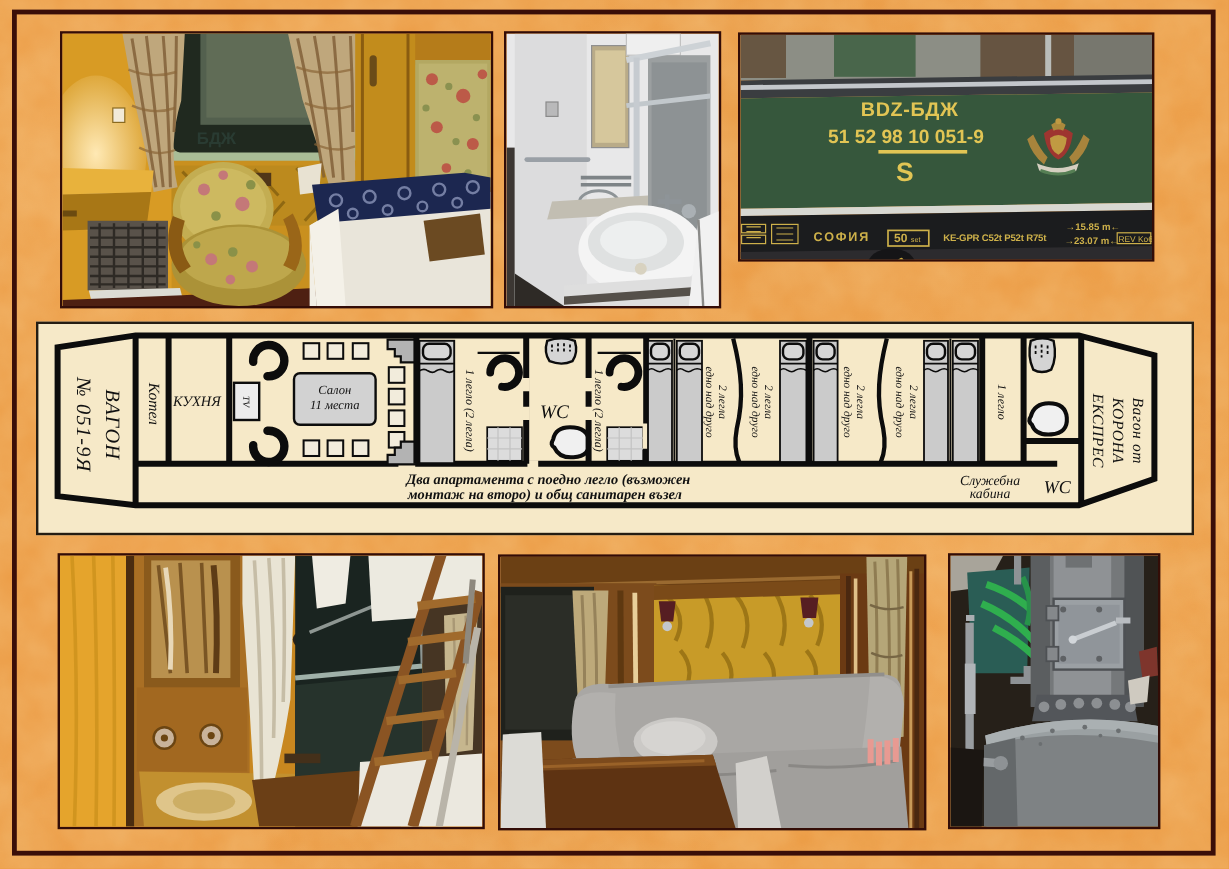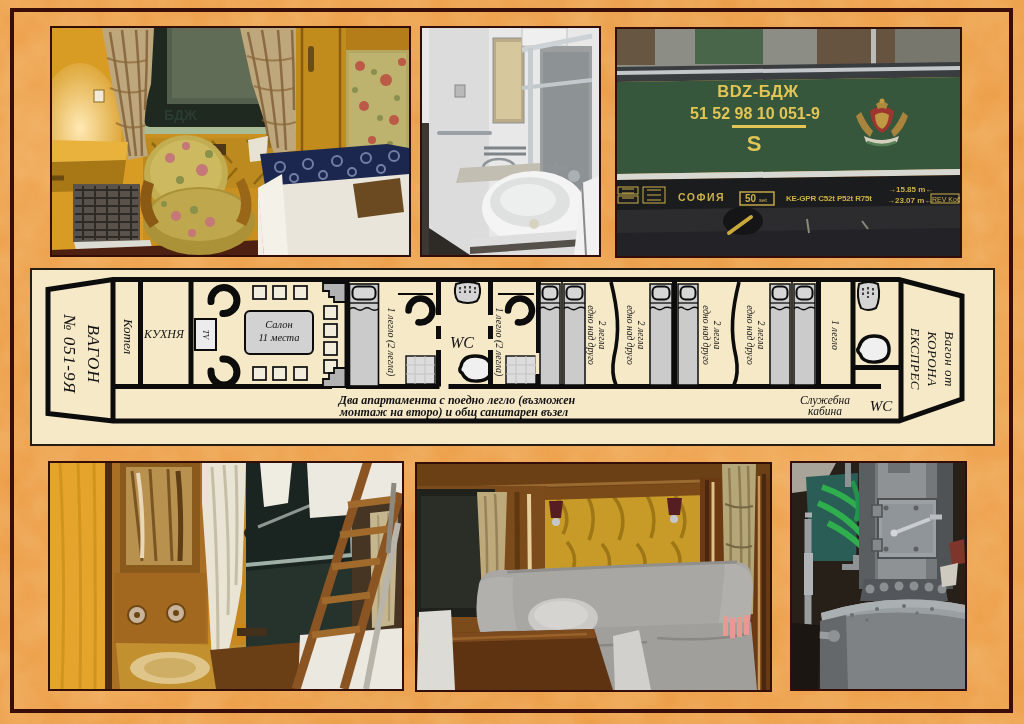--- a/index.html
+++ b/index.html
@@ -195,21 +195,21 @@
   <path d="M48,210 L160,202 L160,227 L48,227 Z" fill="#dedede"></path>
   <path d="M48,219 L160,211 L160,218 L48,226 Z" fill="#55504a"></path>
 
   <path d="M7,200 L48,227 L7,227 Z" fill="#2e2a26"></path>
 
   <path d="M160,155 L177,148 L177,227 L152,227 Z" fill="#f1f1f1"></path>
   <path d="M160,155 L164,227" stroke="#8a8a88" stroke-width="2"></path>
 </svg>
 </div>
 
-<div class="photo" id="p3" style="left:615px;top:27px;width:347px;height:231px">
+<div class="photo" id="p3" style="left:615px;top:27px;width:347px;height:191px">
 <svg width="343" height="227" viewBox="0 0 343 227">
 
   <rect x="0" y="0" width="343" height="38" fill="#8c8e85"></rect>
 
   <rect x="0" y="0" width="38" height="36" fill="#675642"></rect>
 
   <rect x="78" y="0" width="68" height="35" fill="#49664b"></rect>
 
   <rect x="200" y="0" width="78" height="36" fill="#665441"></rect>
 

